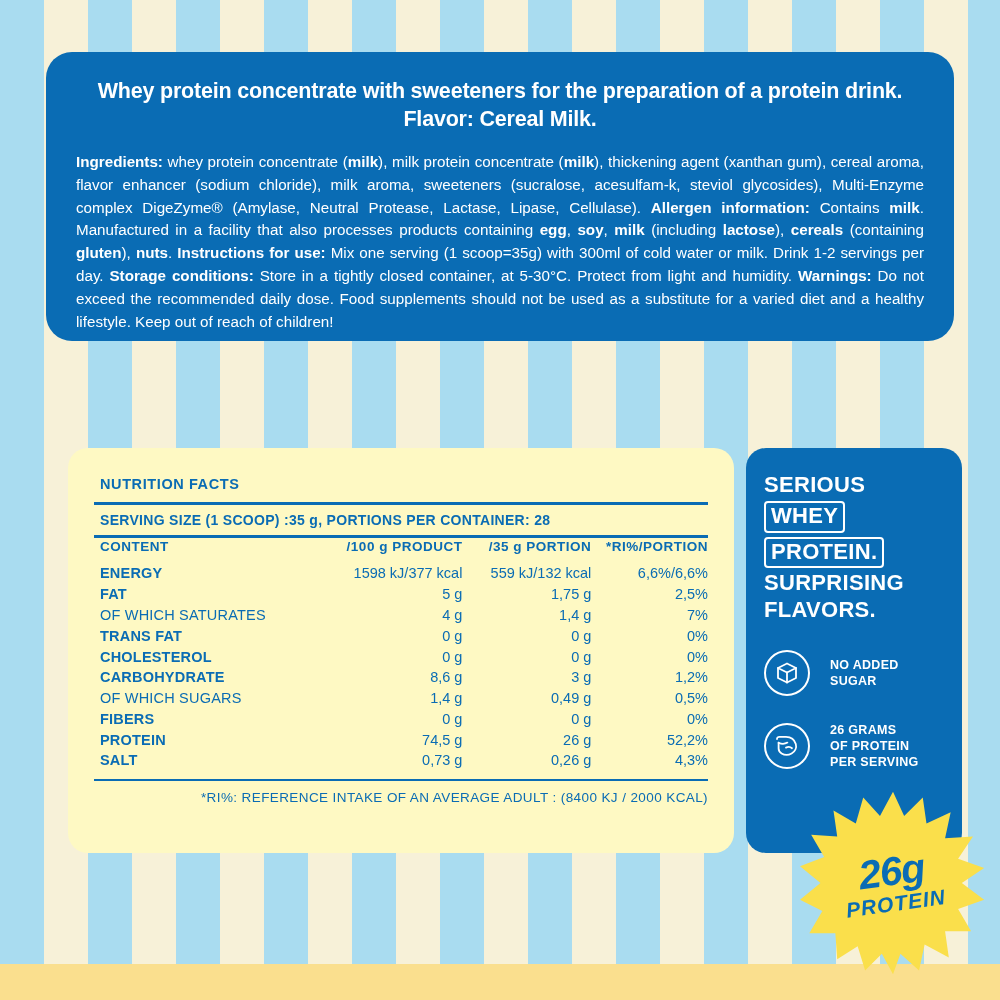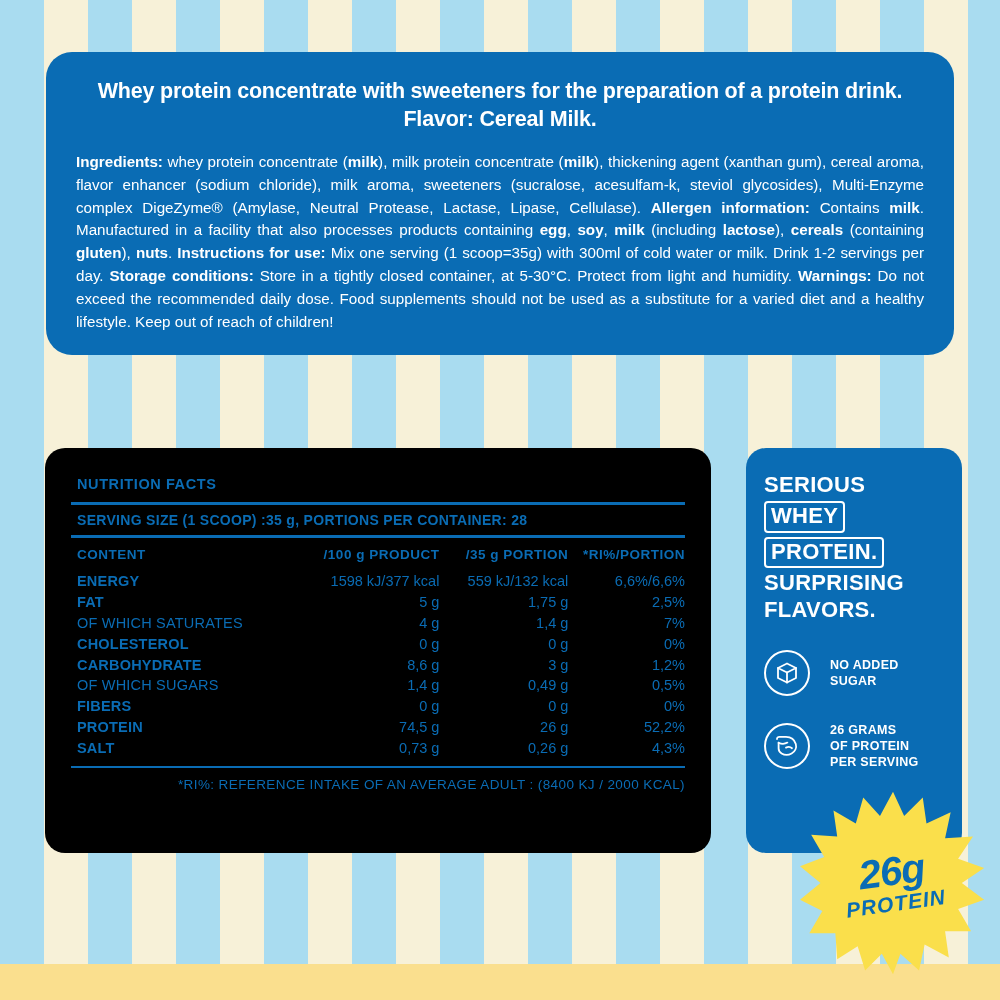--- a/index.html
+++ b/index.html
@@ -29,21 +29,21 @@
     left: 0; right: 0; bottom: 0; height: 36px;
     background: #fadf8e;
   }
 
   
   .top-panel {
     position: absolute;
     left: 46px; top: 52px; width: 908px;
     background: #0a6cb4;
     border-radius: 26px;
-    padding: 26px 30px 22px 30px;
+    padding: 26px 30px 8px 30px;
     color: #ffffff;
   }
   .top-title {
     font-size: 21.5px;
     font-weight: bold;
     text-align: center;
     line-height: 1.28;
     letter-spacing: -0.2px;
     margin-bottom: 18px;
   }
@@ -51,23 +51,23 @@
     font-size: 15.2px;
     line-height: 1.5;
     text-align: justify;
     text-justify: inter-word;
   }
   .top-body b { font-weight: bold; }
 
   
   .nutrition-card {
     position: absolute;
-    left: 45px; top: 448px;
+    left: 68px; top: 448px;
     width: 666px; height: 405px;
-    background: #000000;
+    background: #fef9c3;
     border-radius: 20px;
     padding: 22px 26px 0 26px;
   }
   .nf-title {
     color: #0a6cb4;
     font-weight: bold;
     font-size: 14.5px;
     letter-spacing: 0.6px;
     margin: 6px 0 10px 6px;
   }
@@ -86,21 +86,21 @@
   table.nf {
     width: 100%;
     border-collapse: collapse;
     color: #0a6cb4;
     font-size: 14px;
   }
   table.nf th {
     font-weight: bold;
     letter-spacing: 0.5px;
     font-size: 13.5px;
-    padding: 9px 0 9px 0;
+    padding: 1px 0 9px 0;
     text-align: right;
   }
   table.nf th.left { text-align: left; padding-left: 6px; }
   table.nf td {
     padding: 2.4px 0;
     text-align: right;
     font-size: 14.5px;
     white-space: nowrap;
   }
   table.nf td.left {
@@ -249,20 +249,26 @@
             <td>1,75 g</td>
             <td>2,5%</td>
           </tr>
           <tr>
             <td class="left">OF WHICH SATURATES</td>
             <td>4 g</td>
             <td>1,4 g</td>
             <td>7%</td>
           </tr>
           <tr class="bold">
+            <td class="left">TRANS FAT</td>
+            <td>0 g</td>
+            <td>0 g</td>
+            <td>0%</td>
+          </tr>
+          <tr class="bold">
             <td class="left">CHOLESTEROL</td>
             <td>0 g</td>
             <td>0 g</td>
             <td>0%</td>
           </tr>
           <tr class="bold">
             <td class="left">CARBOHYDRATE</td>
             <td>8,6 g</td>
             <td>3 g</td>
             <td>1,2%</td>

